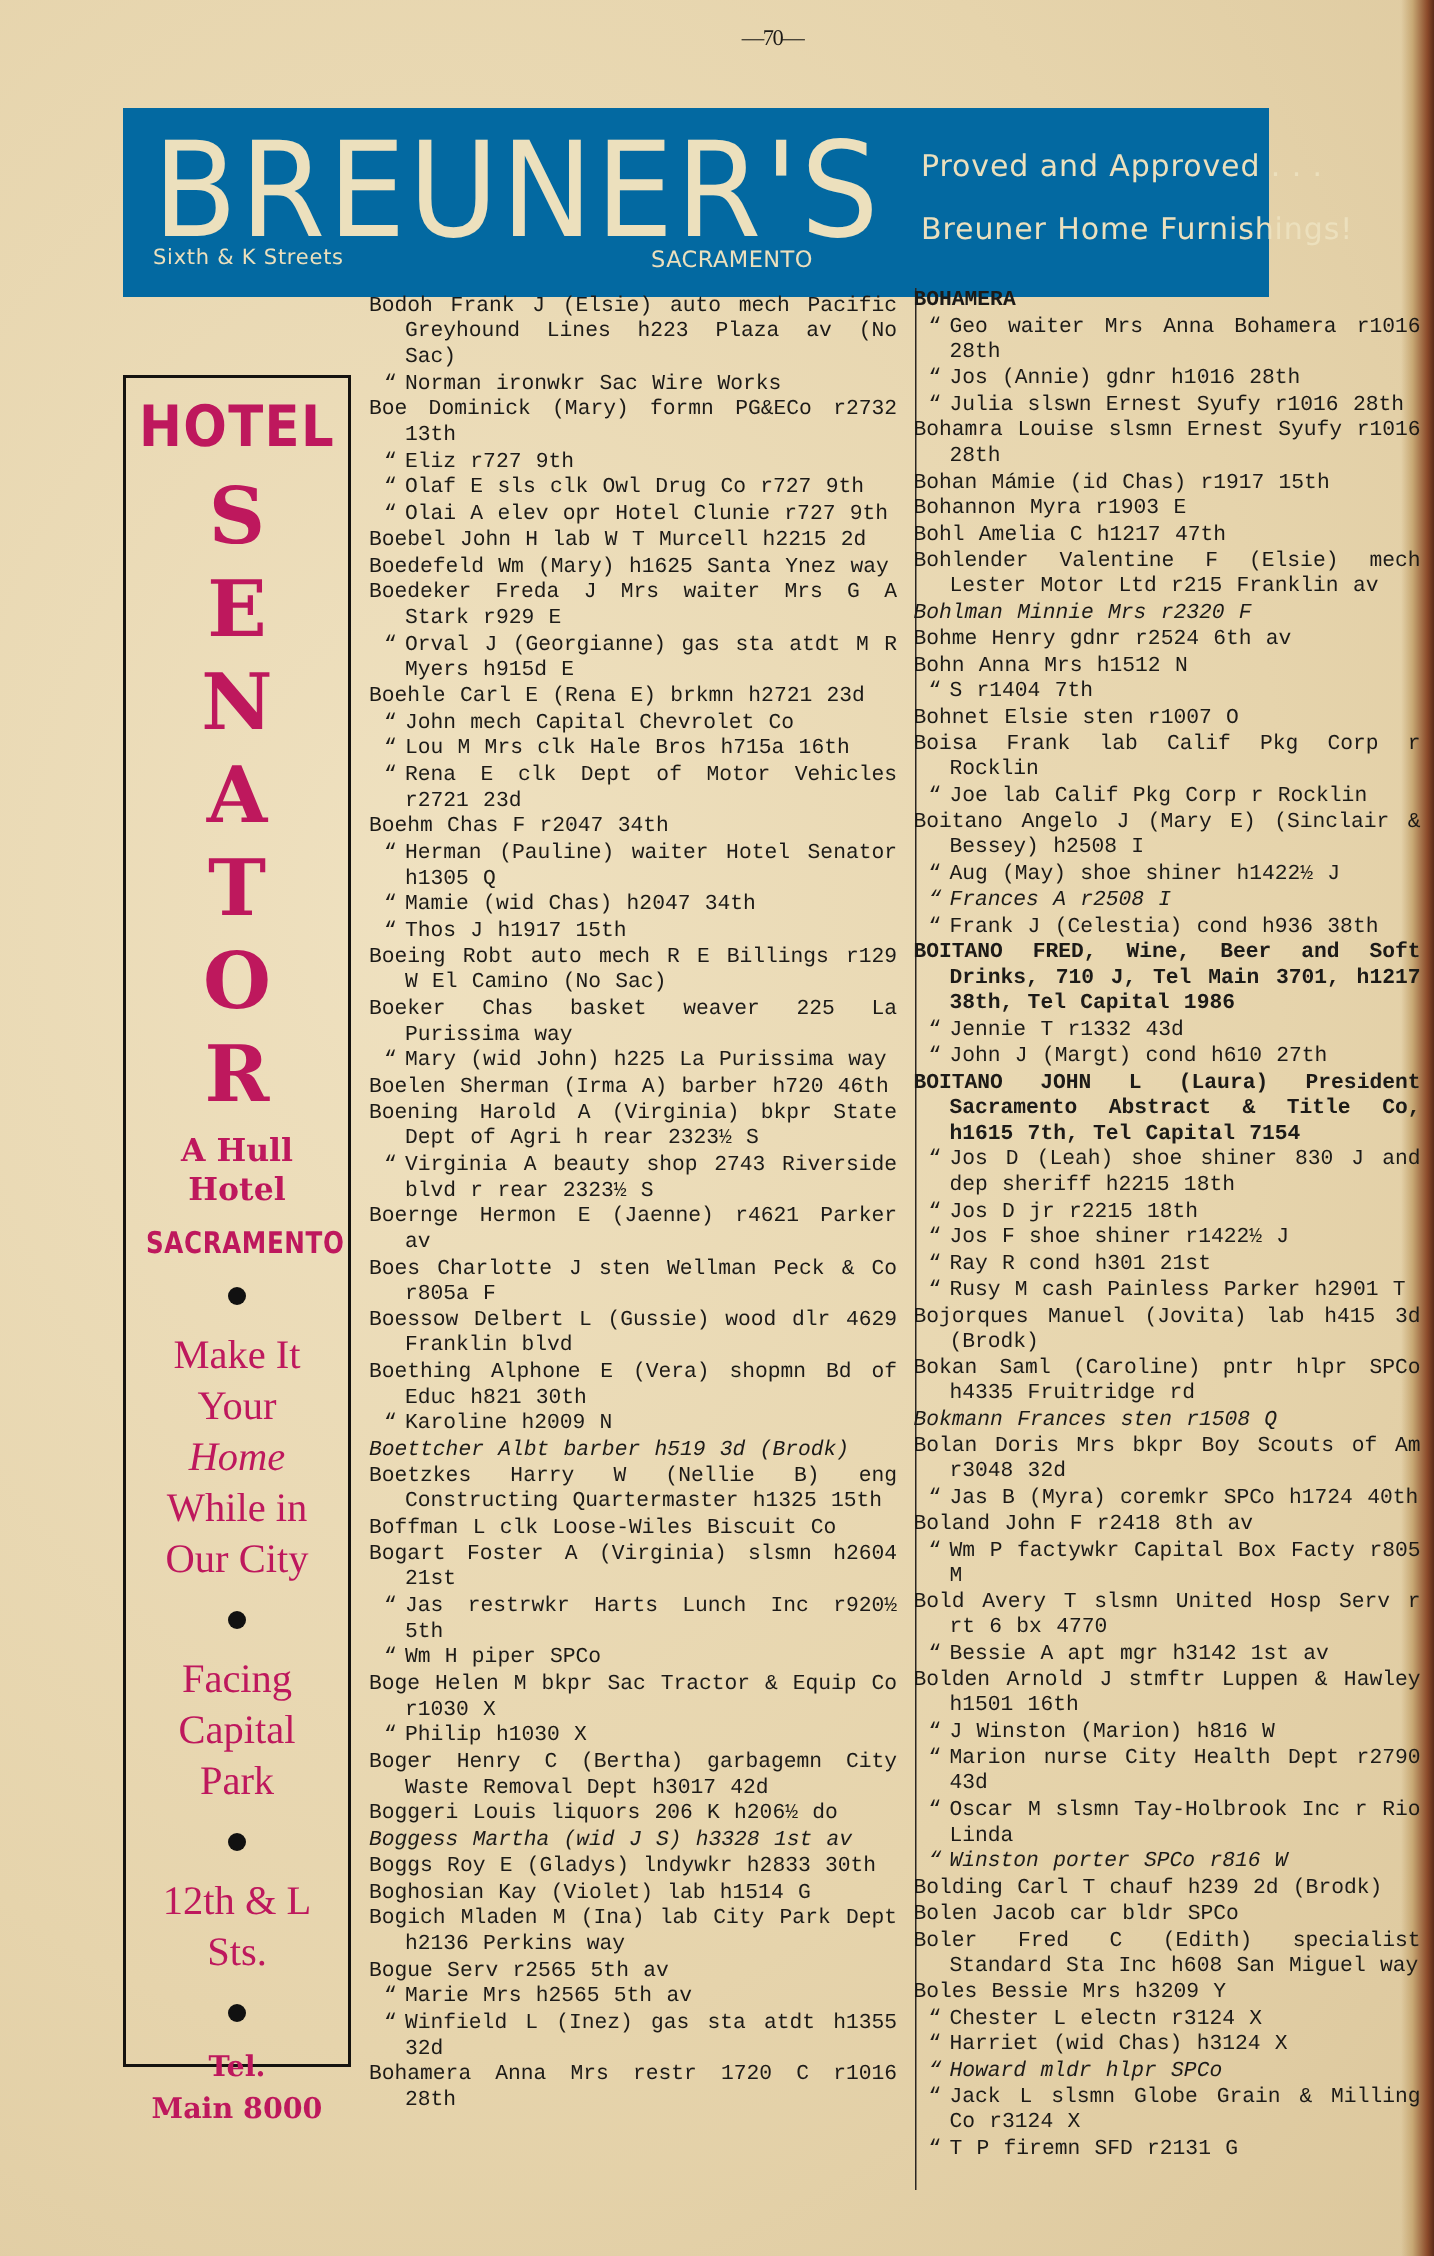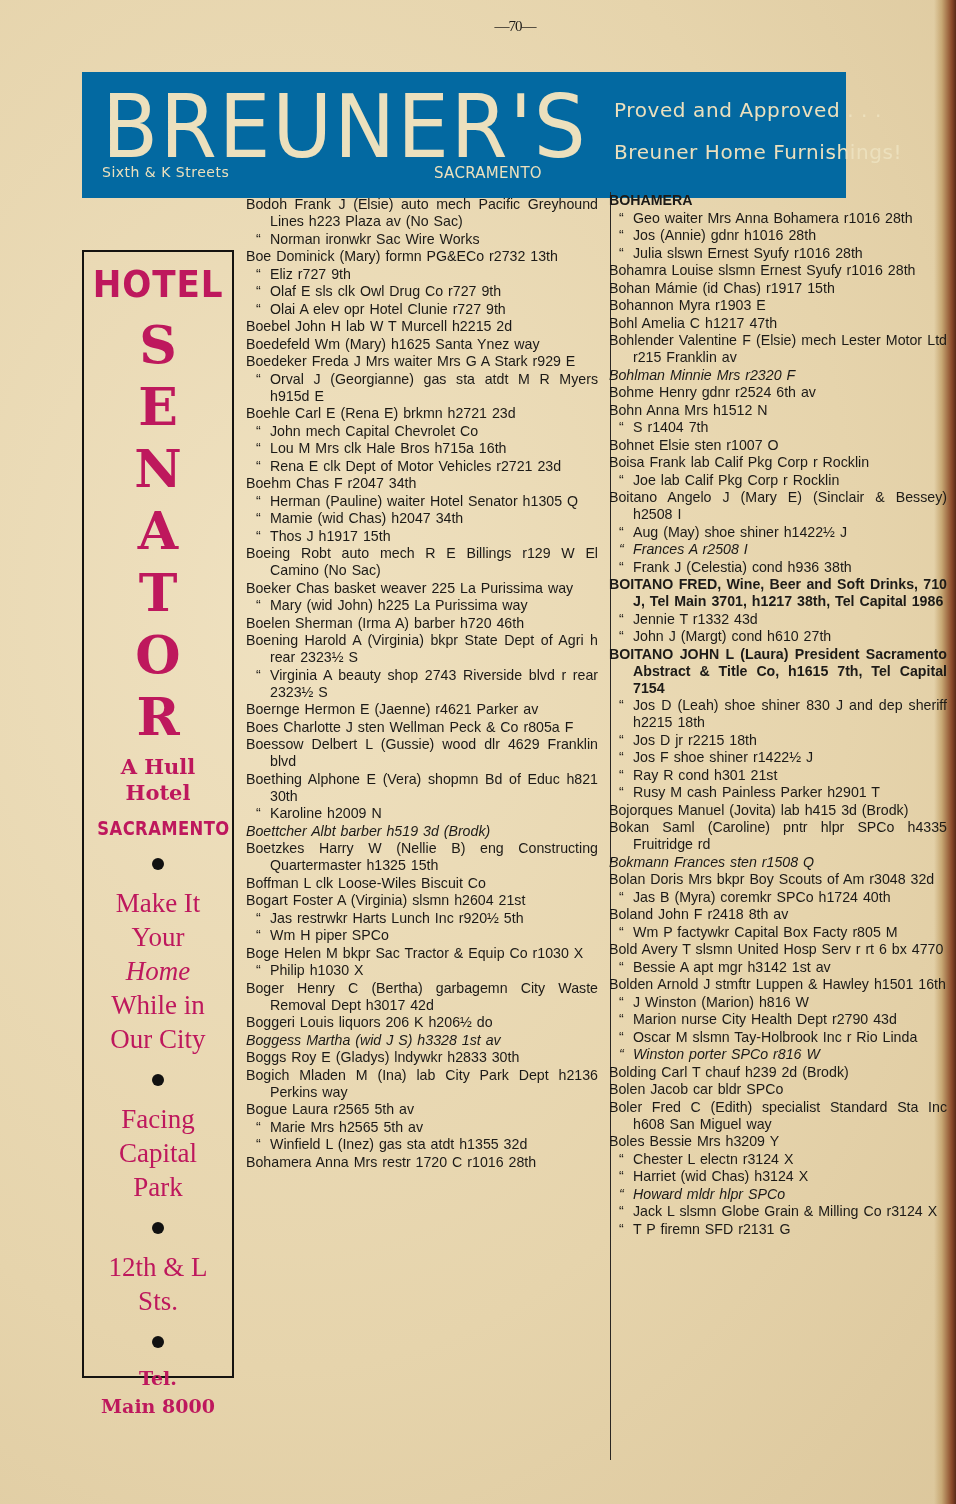--- a/index.html
+++ b/index.html
@@ -53,21 +53,21 @@
     font-family: "DejaVu Serif", serif; font-weight: bold; font-size: 52px;
     line-height: 62px; display: block;
   }
   .ad .letters { margin-top: 8px; }
   .ad .hull { margin-top: 6px; font-family: "DejaVu Serif", serif; font-weight: bold; font-size: 21px; line-height: 26px; }
   .ad .sac { margin-top: 10px; font-family: "DejaVu Sans", sans-serif; font-weight: bold; font-size: 20px; transform: scaleX(0.82); letter-spacing: 0.5px; }
   .ad .dot { display: block; width: 12px; height: 12px; border-radius: 50%; background: #111; margin: 18px auto 16px; }
   .ad .slogan { font-family: "Liberation Serif", serif; font-size: 27px; line-height: 34px; }
   .ad .tel { font-family: "DejaVu Serif", serif; font-weight: bold; font-size: 19px; line-height: 28px; }
 
-  .col { position: absolute; top: 196px; font-size: 14.2px; line-height: 17px; font-family: Liberation Sans, sans-serif; }
+  .col { position: absolute; top: 196px; font-size: 14.2px; line-height: 17px; font-family: Liberation Mono, monospace; }
   .col.left { left: 246px; width: 352px; }
   .col.right { left: 610px; width: 336px; border-left: 1px solid #2a2622; padding-left: 0; top: 192px; height: 1268px; }
   .entry { text-indent: -24px; padding-left: 24px; text-align: justify; word-spacing: 1px; margin: 0 0 0.5px 0; }
   .col.right .entry { padding-left: 24px; margin-left: -2px; }
   .entry.sub { padding-left: 24px; }
   .entry .ditto { display: inline-block; width: 14px; text-indent: 0; padding-left: 10px; }
   .entry.italic { font-style: italic; }
   .entry.bold { font-weight: bold; }
   .heading { font-weight: bold; margin-left: -2px; }
 </style>
@@ -162,22 +162,23 @@
     <div class="entry"><span>Boffman L clk Loose-Wiles Biscuit Co</span></div>
     <div class="entry"><span>Bogart Foster A (Virginia) slsmn h2604 21st</span></div>
     <div class="entry sub"><span class="ditto">“</span><span>Jas restrwkr Harts Lunch Inc r920½ 5th</span></div>
     <div class="entry sub"><span class="ditto">“</span><span>Wm H piper SPCo</span></div>
     <div class="entry"><span>Boge Helen M bkpr Sac Tractor &amp; Equip Co r1030 X</span></div>
     <div class="entry sub"><span class="ditto">“</span><span>Philip h1030 X</span></div>
     <div class="entry"><span>Boger Henry C (Bertha) garbagemn City Waste Removal Dept h3017 42d</span></div>
     <div class="entry"><span>Boggeri Louis liquors 206 K h206½ do</span></div>
     <div class="entry italic"><span>Boggess Martha (wid J S) h3328 1st av</span></div>
     <div class="entry"><span>Boggs Roy E (Gladys) lndywkr h2833 30th</span></div>
+    <div class="entry"><span>Boghosian Kay (Violet) lab h1514 G</span></div>
     <div class="entry"><span>Bogich Mladen M (Ina) lab City Park Dept h2136 Perkins way</span></div>
-    <div class="entry"><span>Bogue Laura r2565 5th av</span></div>
+    <div class="entry"><span>Bogue Serv r2565 5th av</span></div>
     <div class="entry sub"><span class="ditto">“</span><span>Marie Mrs h2565 5th av</span></div>
     <div class="entry sub"><span class="ditto">“</span><span>Winfield L (Inez) gas sta atdt h1355 32d</span></div>
     <div class="entry"><span>Bohamera Anna Mrs restr 1720 C r1016 28th</span></div>
   </div>
 <div class="col right" id="right-col">
     <div class="entry heading"><span>BOHAMERA</span></div>
     <div class="entry sub"><span class="ditto">“</span><span>Geo waiter Mrs Anna Bohamera r1016 28th</span></div>
     <div class="entry sub"><span class="ditto">“</span><span>Jos (Annie) gdnr h1016 28th</span></div>
     <div class="entry sub"><span class="ditto">“</span><span>Julia slswn Ernest Syufy r1016 28th</span></div>
     <div class="entry"><span>Bohamra Louise slsmn Ernest Syufy r1016 28th</span></div>

